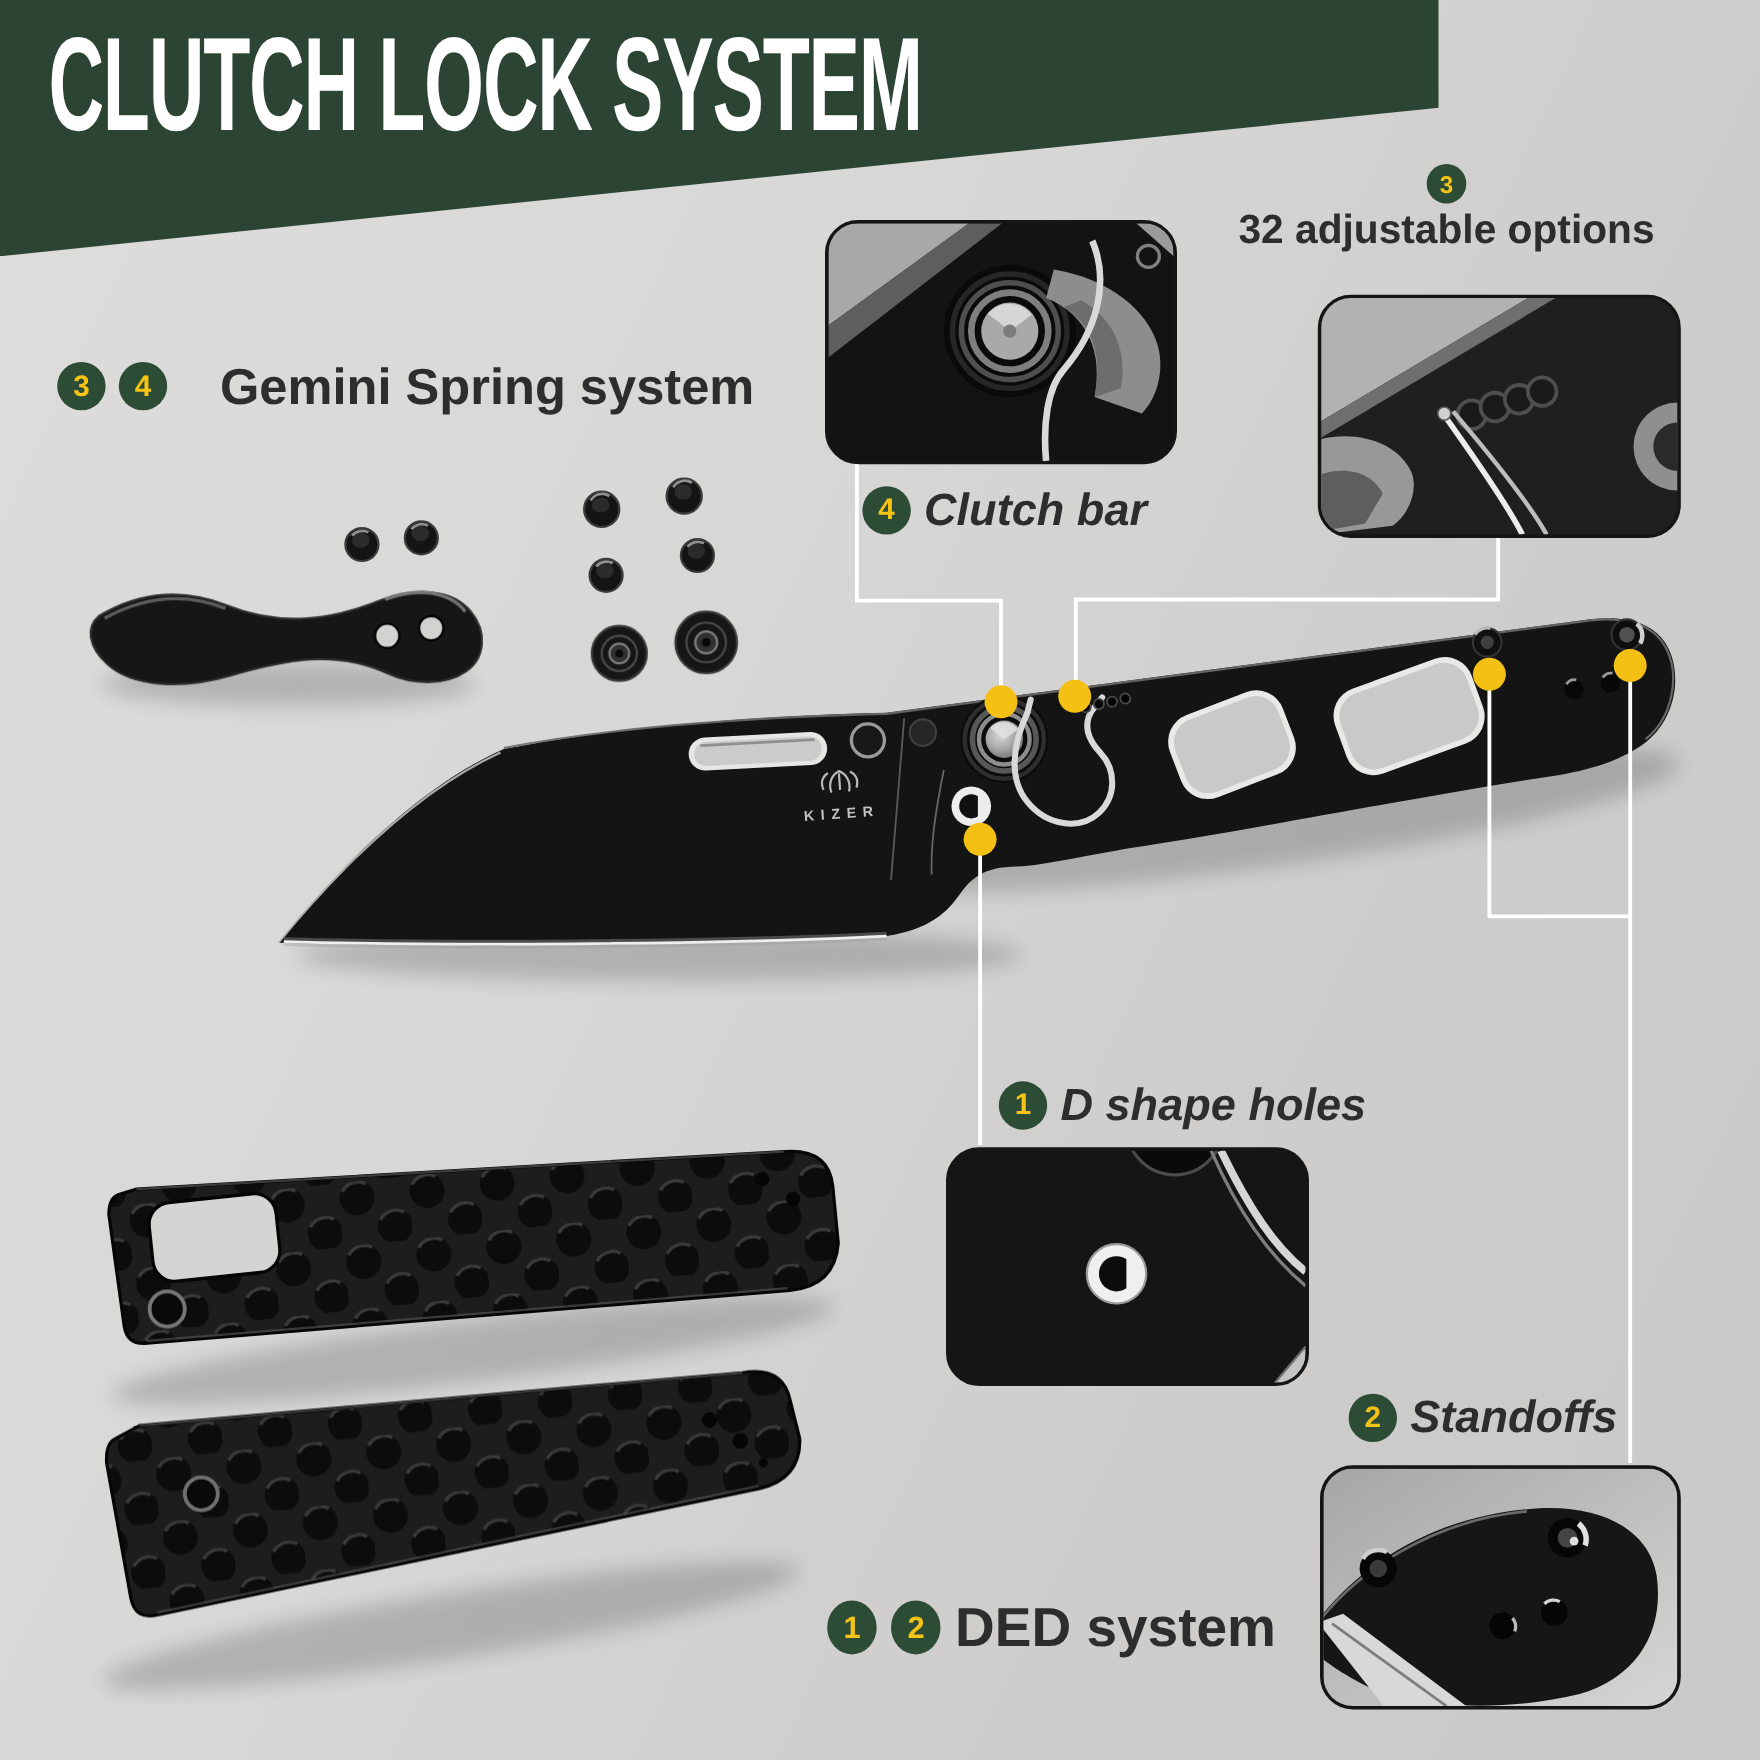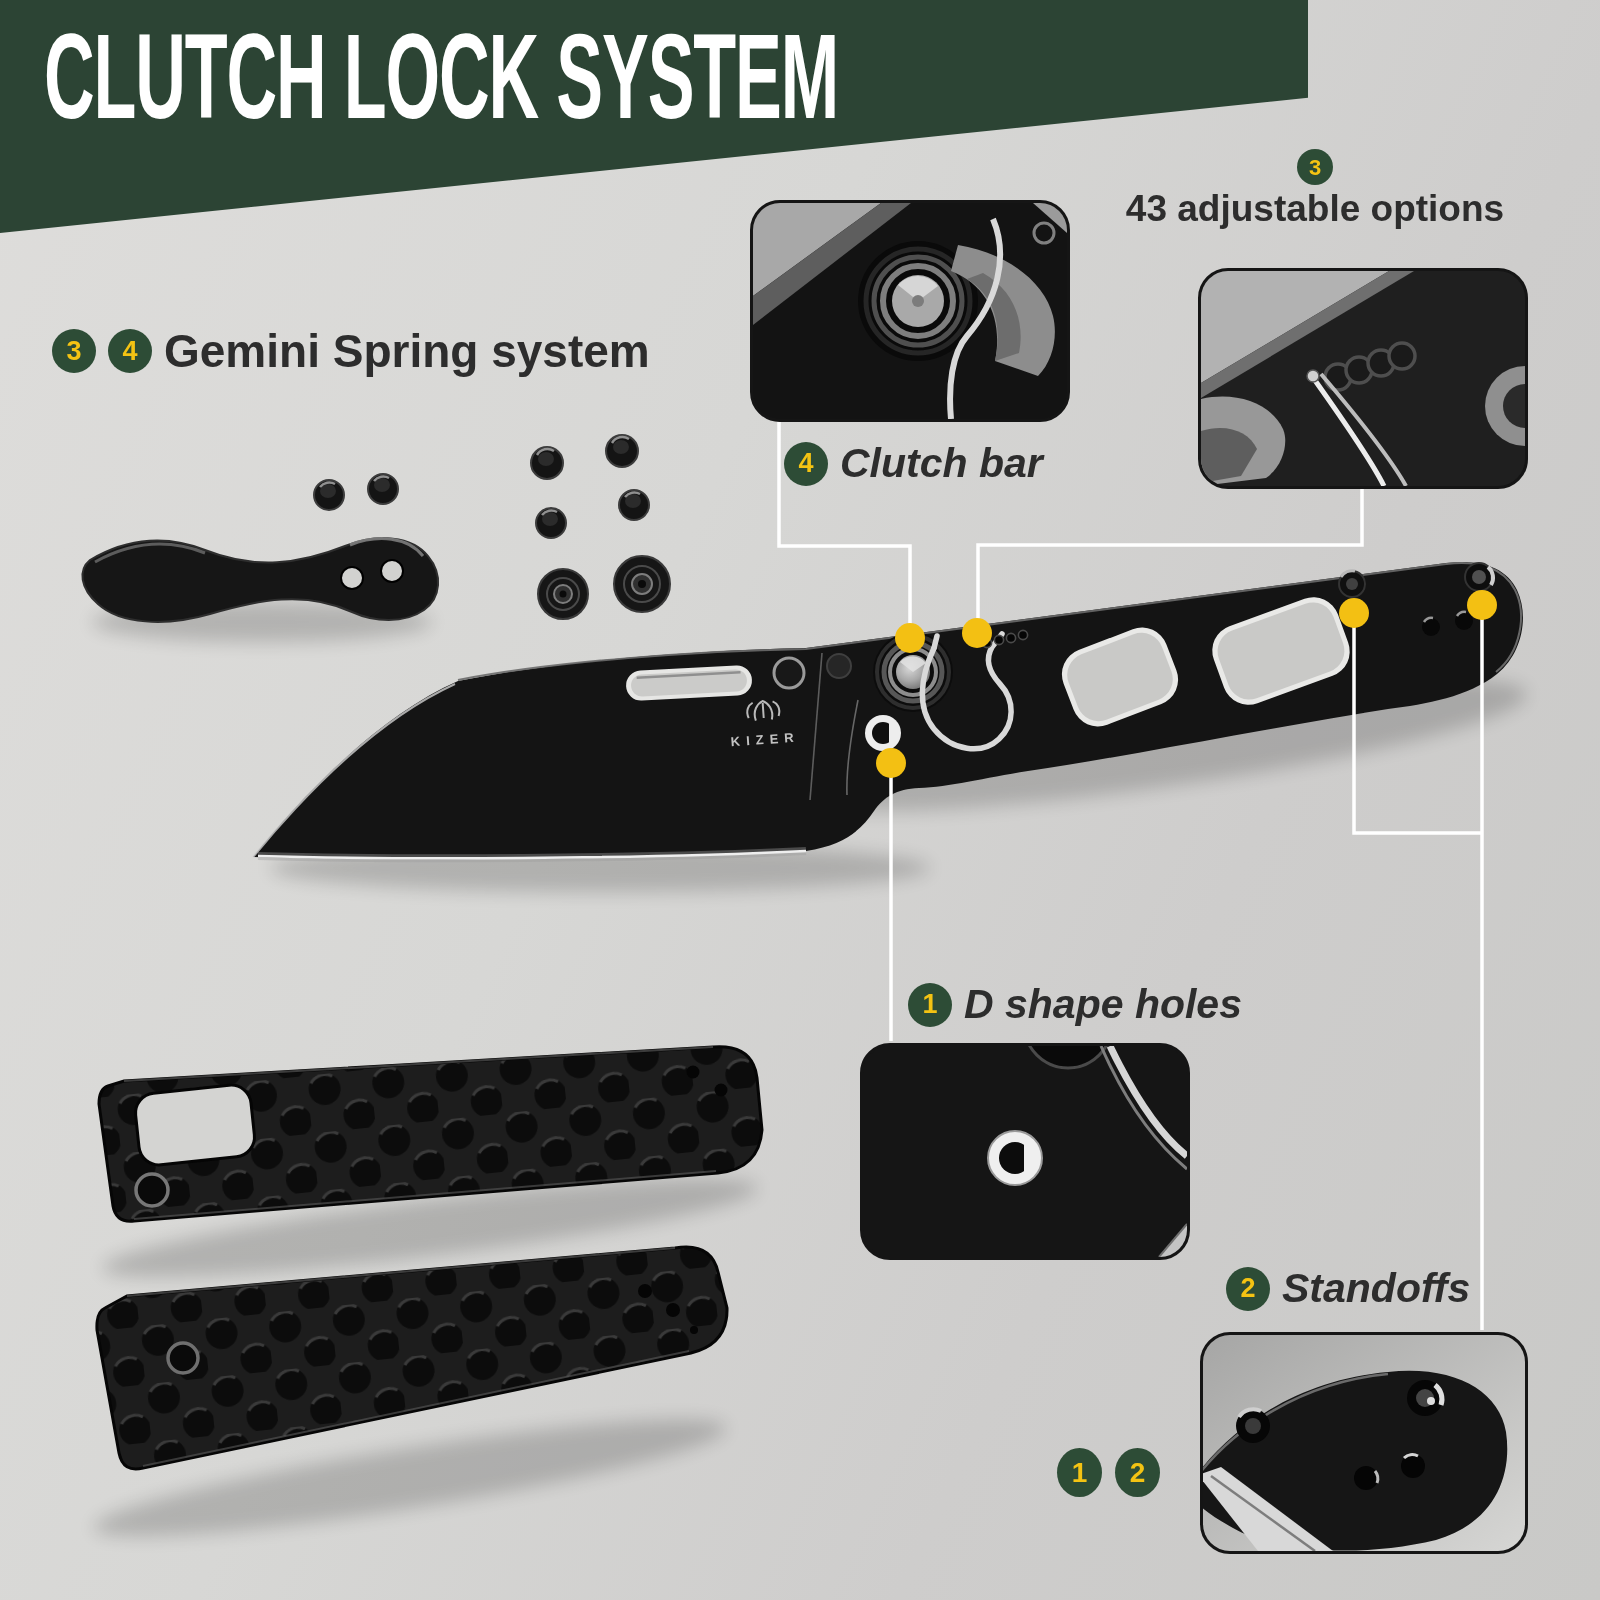--- a/index.html
+++ b/index.html
@@ -20,21 +20,21 @@
     font-size:121px;line-height:120px;font-weight:bold;color:#ffffff;
     letter-spacing:-2px;white-space:nowrap;
     transform:scaleX(.58);transform-origin:left top;
   }
   
   .label{position:absolute;z-index:7;color:#2d2d2d;font-weight:bold;display:flex;align-items:center;gap:12px;white-space:nowrap;}
   .badge{display:inline-flex;align-items:center;justify-content:center;background:#2d4c36;color:#f4c313;border-radius:50%;font-weight:bold;flex:0 0 auto;}
   .b44{width:44px;height:44px;font-size:27px;}
   .b36{width:36px;height:36px;font-size:22px;}
   .b46{width:45px;height:49px;font-size:28px;}
-  .t46{font-size:46px;}
+  .t46{font-size:46px;margin-left:36px;}
   .t41{font-size:41px;font-style:italic;}
   #label-five-holes{position:absolute;left:1085px;top:149px;width:460px;z-index:7;color:#2d2d2d;font-weight:bold;text-align:center;font-size:37px;line-height:47px;}
   #label-five-holes .row1{display:flex;align-items:center;justify-content:center;gap:10px;}
   #label-ded{position:absolute;left:450px;top:1448px;width:710px;z-index:7;color:#2d2d2d;font-weight:bold;text-align:right;font-size:50px;line-height:63px;}
   #label-ded .row1{display:flex;align-items:center;justify-content:flex-end;gap:13px;}
   
   .inset{position:absolute;z-index:4;border:3px solid #151515;border-radius:30px;overflow:hidden;box-sizing:border-box;background:#1a1a1a;}
   .inset svg{display:block;}
   #main-art{position:absolute;left:0;top:0;z-index:2;}
   #overlay-art{position:absolute;left:0;top:0;z-index:5;pointer-events:none;}
@@ -352,21 +352,21 @@
   <div class="label" style="left:52px;top:324px;">
     <span class="badge b44">3</span>
     <span class="badge b44">4</span>
     <span class="t46">Gemini Spring system</span>
   </div>
 
   <div id="label-five-holes">
     <div class="row1">
       <span class="badge b36">3</span>
     </div>
-    <div>43 adjustable options</div>
+    <div>32 adjustable options</div>
   </div>
 
   <div class="label" style="left:784px;top:440px;">
     <span class="badge b44">4</span>
     <span class="t41">Clutch bar</span>
   </div>
 
   <div class="label" style="left:908px;top:981px;">
     <span class="badge b44">1</span>
     <span class="t41">D shape holes</span>
@@ -374,20 +374,21 @@
 
   <div class="label" style="left:1226px;top:1265px;">
     <span class="badge b44">2</span>
     <span class="t41">Standoffs</span>
   </div>
 
   <div id="label-ded">
     <div class="row1">
       <span class="badge b46">1</span>
       <span class="badge b46">2</span>
+      <span>DED system</span>
     </div>
   </div>
 
   <div class="banner">
     <div class="title">CLUTCH LOCK SYSTEM</div>
   </div>
 
 </div>
 
 </body></html>

